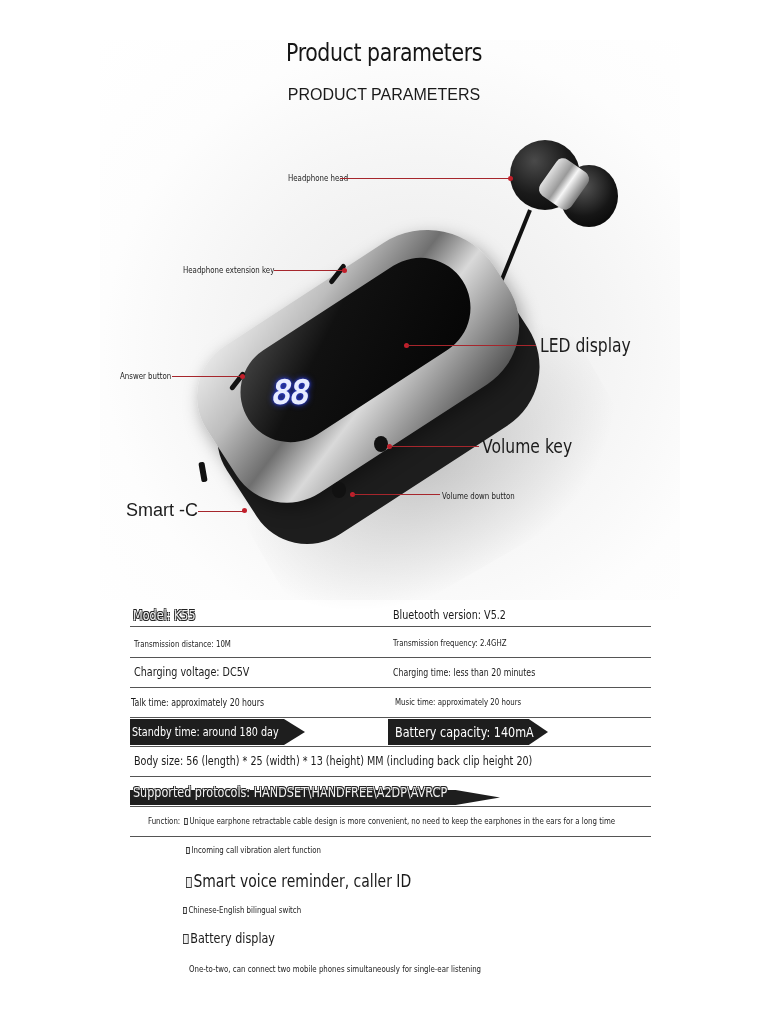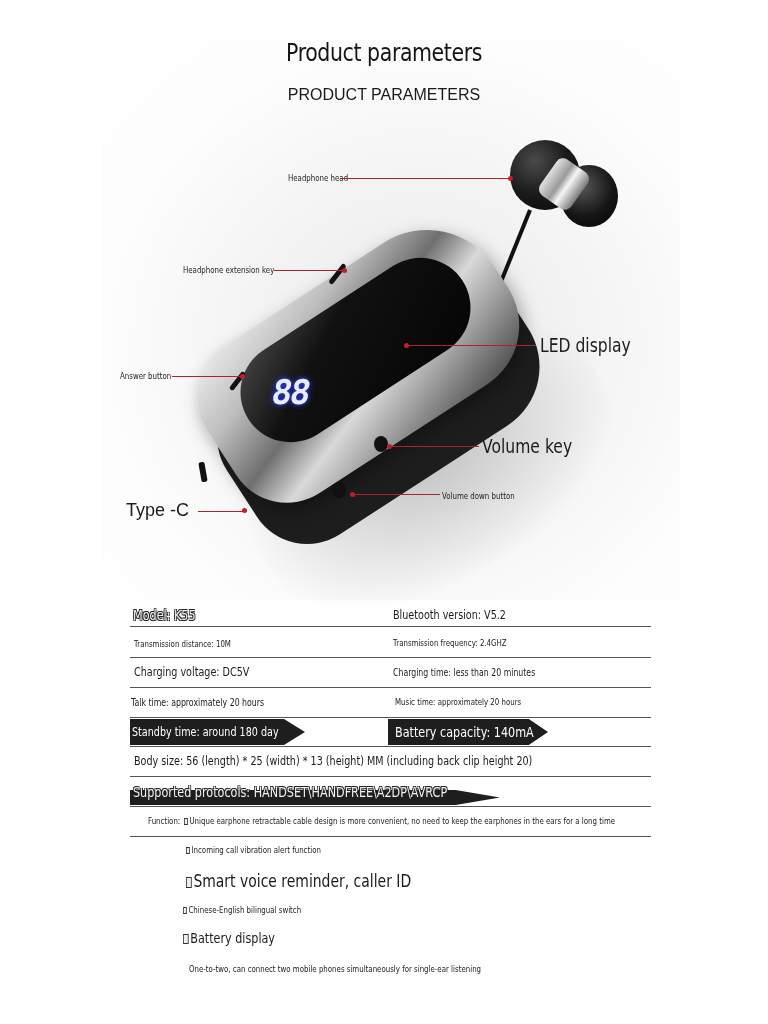--- a/index.html
+++ b/index.html
@@ -144,21 +144,21 @@
   <span class="label lg" style="left:540px; top:334px;">LED display</span>
 
   <div class="callout-dot" style="left:387px; top:444px;"></div>
   <div class="callout-line" style="left:389px; top:446px; width:90px;"></div>
   <span class="label lg" style="left:482px; top:435px;">Volume key</span>
 
   <div class="callout-dot" style="left:350px; top:492px;"></div>
   <div class="callout-line" style="left:352px; top:494px; width:88px;"></div>
   <span class="label sm" style="left:442px; top:491px;">Volume down button</span>
 
-  <span class="label typec" style="left:126px; top:500px;">Type -C</span>
+  <span class="label typec" style="left:126px; top:500px;">Smart -C</span>
   <div class="callout-line" style="left:198px; top:511px; width:46px;"></div>
   <div class="callout-dot" style="left:242px; top:508px;"></div>
 </div>
 
 <div>
   <span class="cell c-lg embossed" style="left:133px; top:607px;">Model: K55</span>
   <span class="cell c-md" style="left:393px; top:608px;">Bluetooth version: V5.2</span>
   <div class="rule" style="top:626px;"></div>
 
   <span class="cell c-xs" style="left:134px; top:639px;">Transmission distance: 10M</span>

